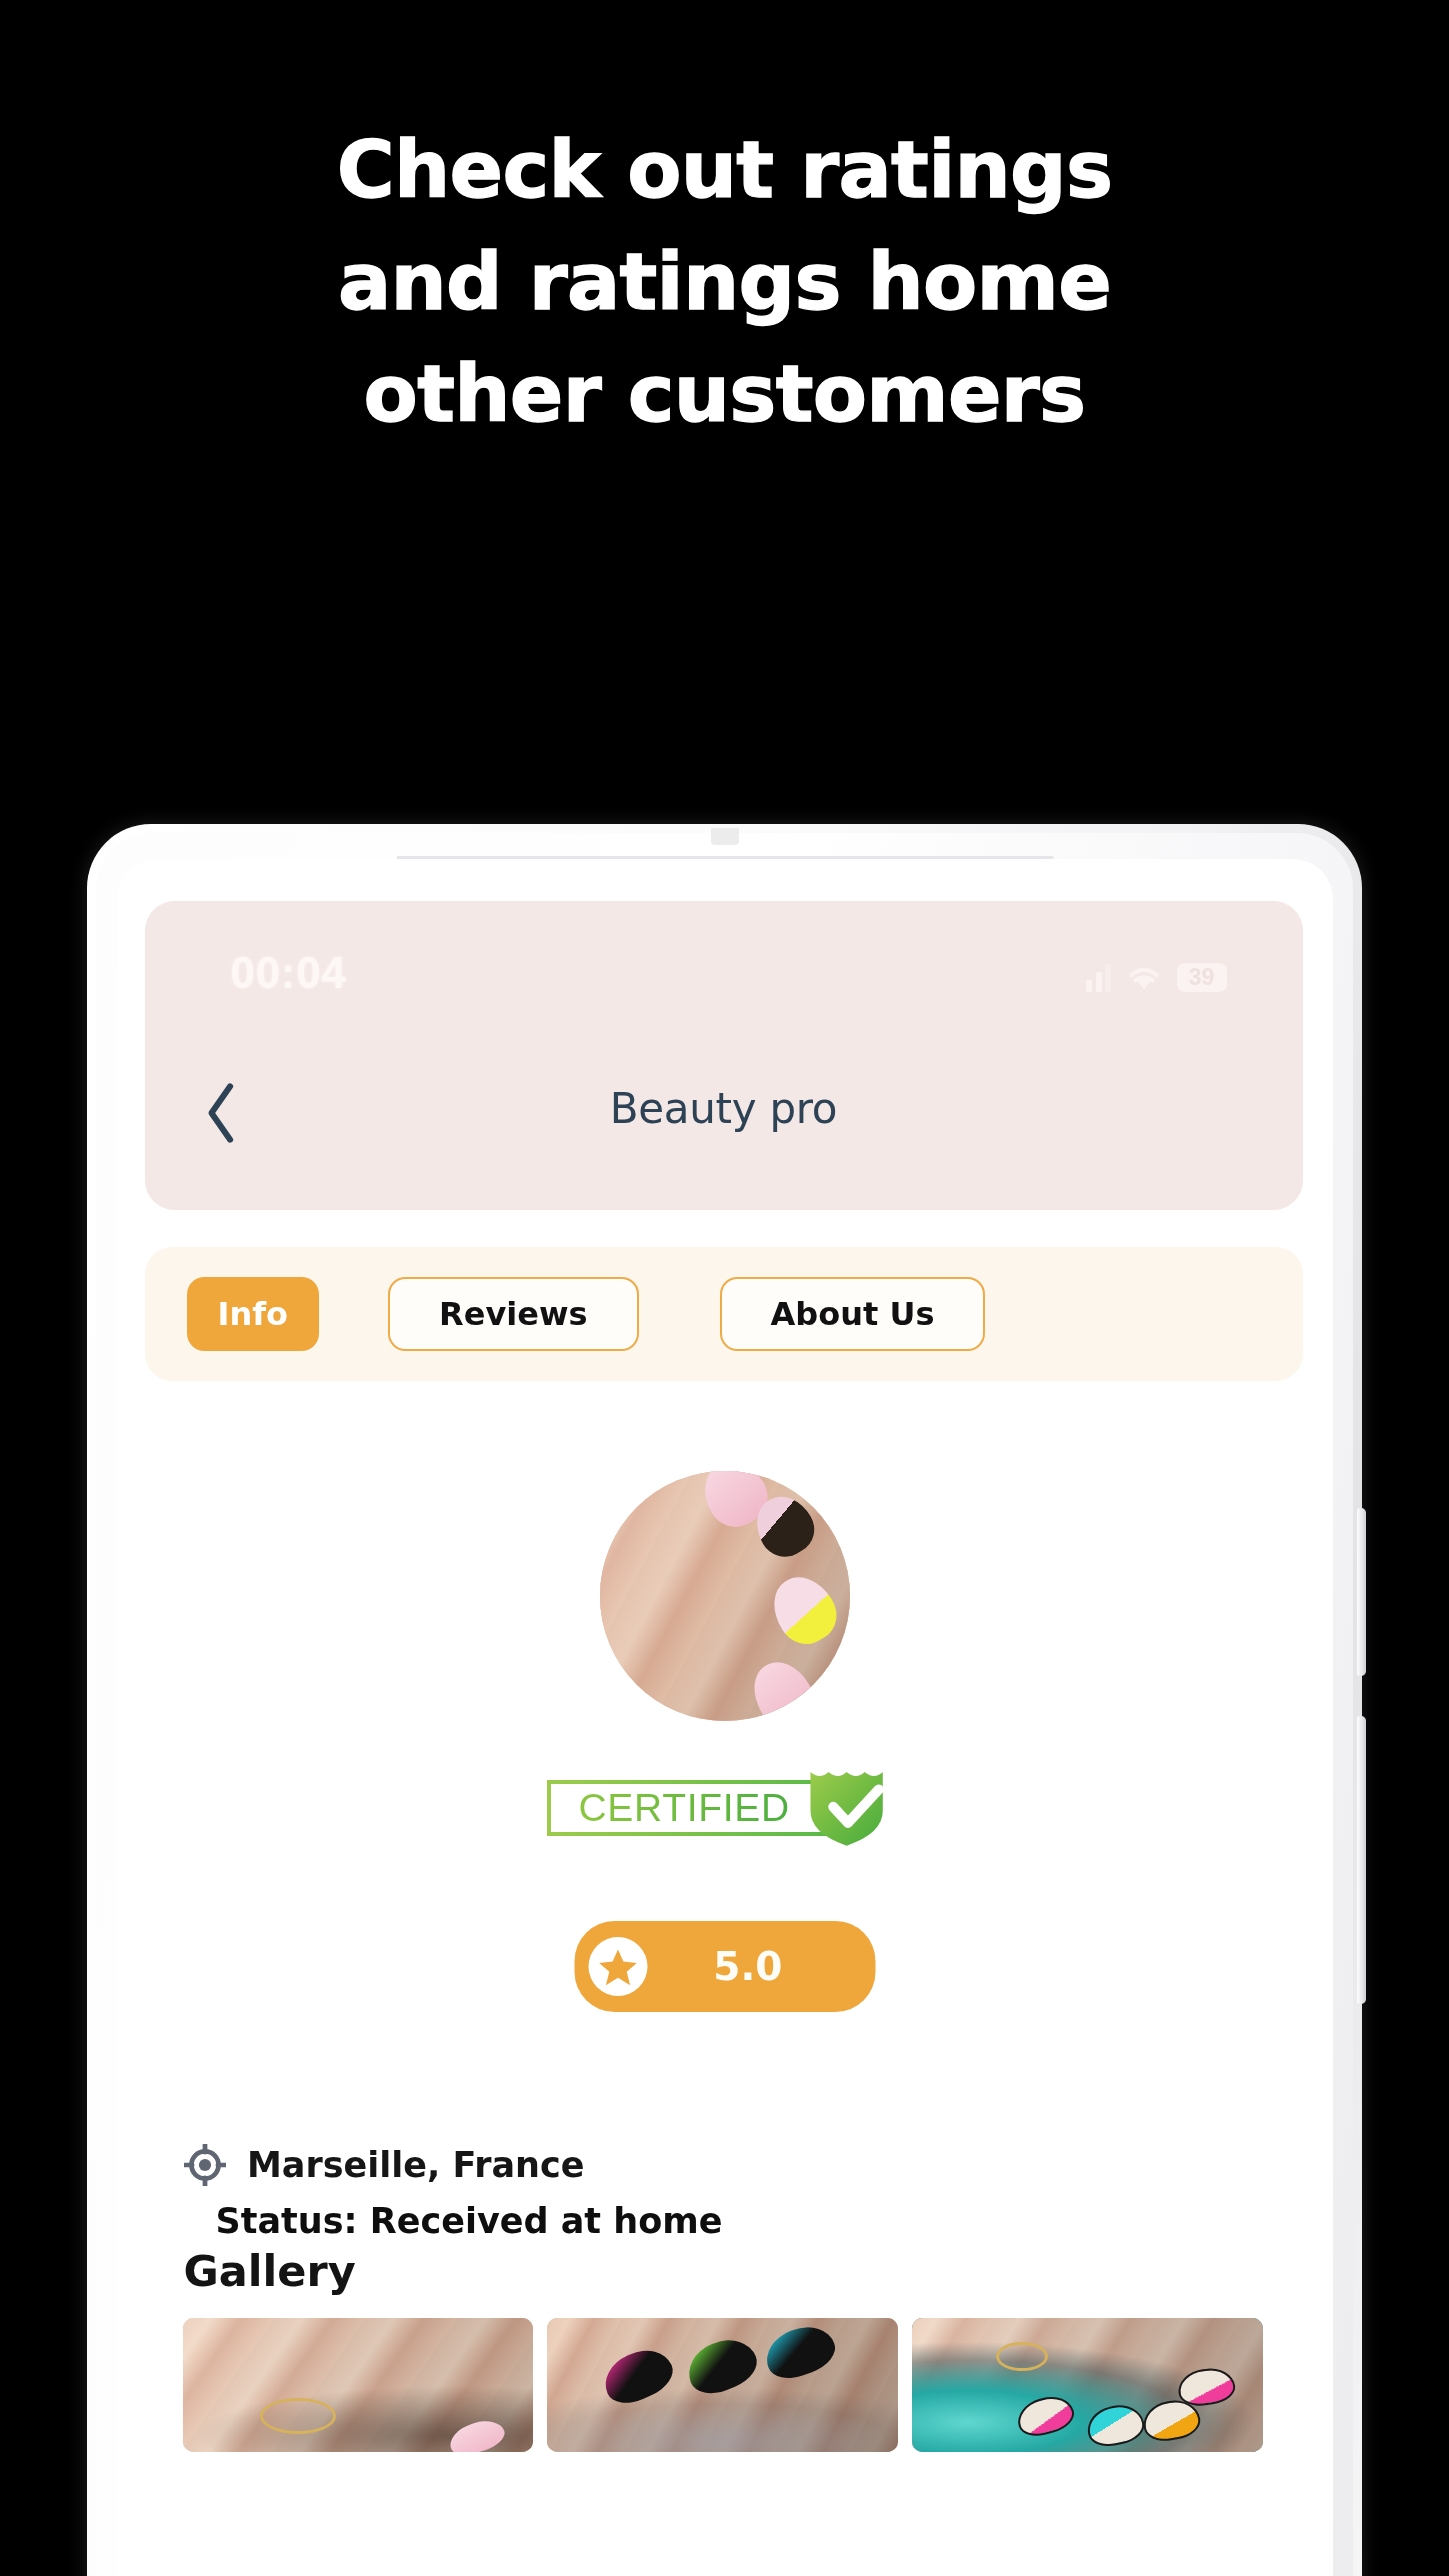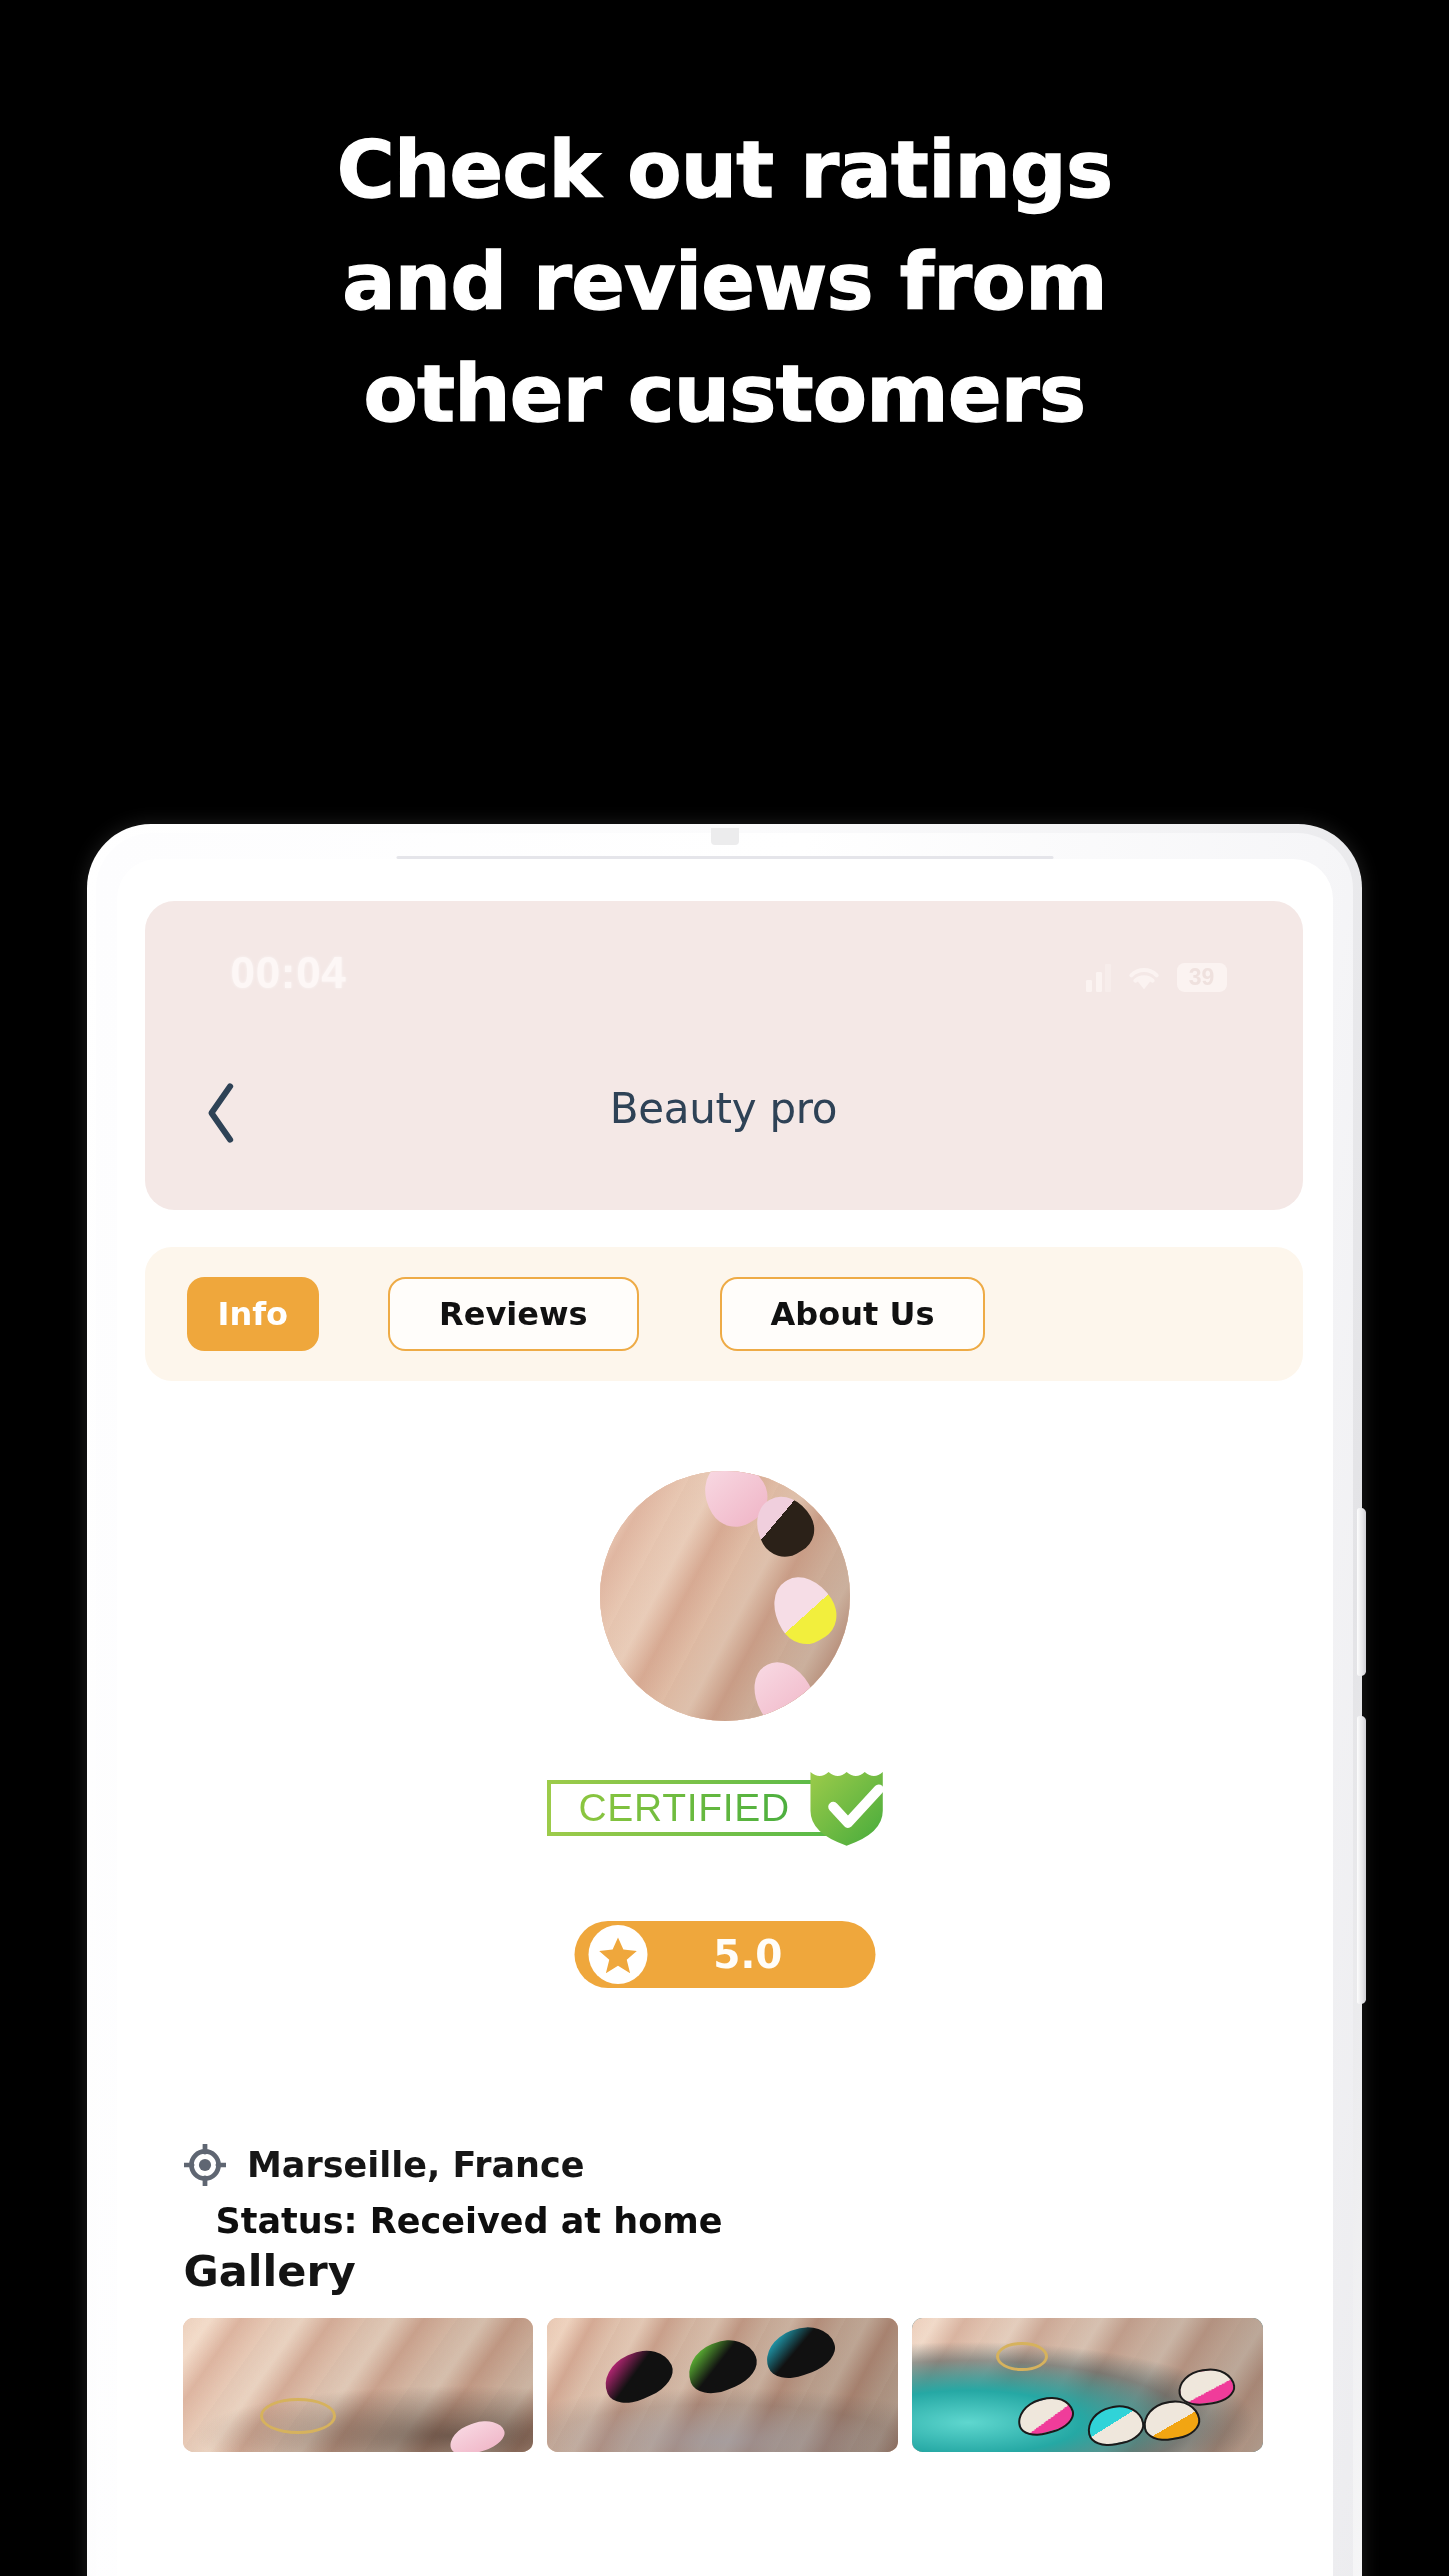--- a/index.html
+++ b/index.html
@@ -253,21 +253,21 @@
   }
   .cert-shield { position: absolute; right: 0; top: 0; width: 94px; height: 79px; }
 
   
   .rating {
     position: absolute;
     left: 50%;
     transform: translateX(-50%);
     top: 1062px;
     width: 301px;
-    height: 67px;
+    height: 91px;
     background: #efa73c;
     border-radius: 40px;
     display: flex;
     align-items: center;
     padding-left: 14.8px;
     box-sizing: border-box;
   }
   .rating-star-circle {
     width: 59px; height: 59px;
     border-radius: 50%;
@@ -381,21 +381,21 @@
     border: 3.4px solid #d6b25d;
     border-radius: 50%;
     background: transparent;
   }
 </style>
 </head>
 <body>
 
 <div class="headline">
   <span class="hl-line">Check out ratings</span>
-  <span class="hl-line">and reviews from</span>
+  <span class="hl-line">and ratings home</span>
   <span class="hl-line">other customers</span>
 </div>
 
 <div class="device">
   <div class="device-frame">
     <div class="device-frame-inner"></div>
     <div class="earpiece"></div>
     <div class="speaker-slit"></div>
     <div class="side-btn power"></div>
     <div class="side-btn volume"></div>

